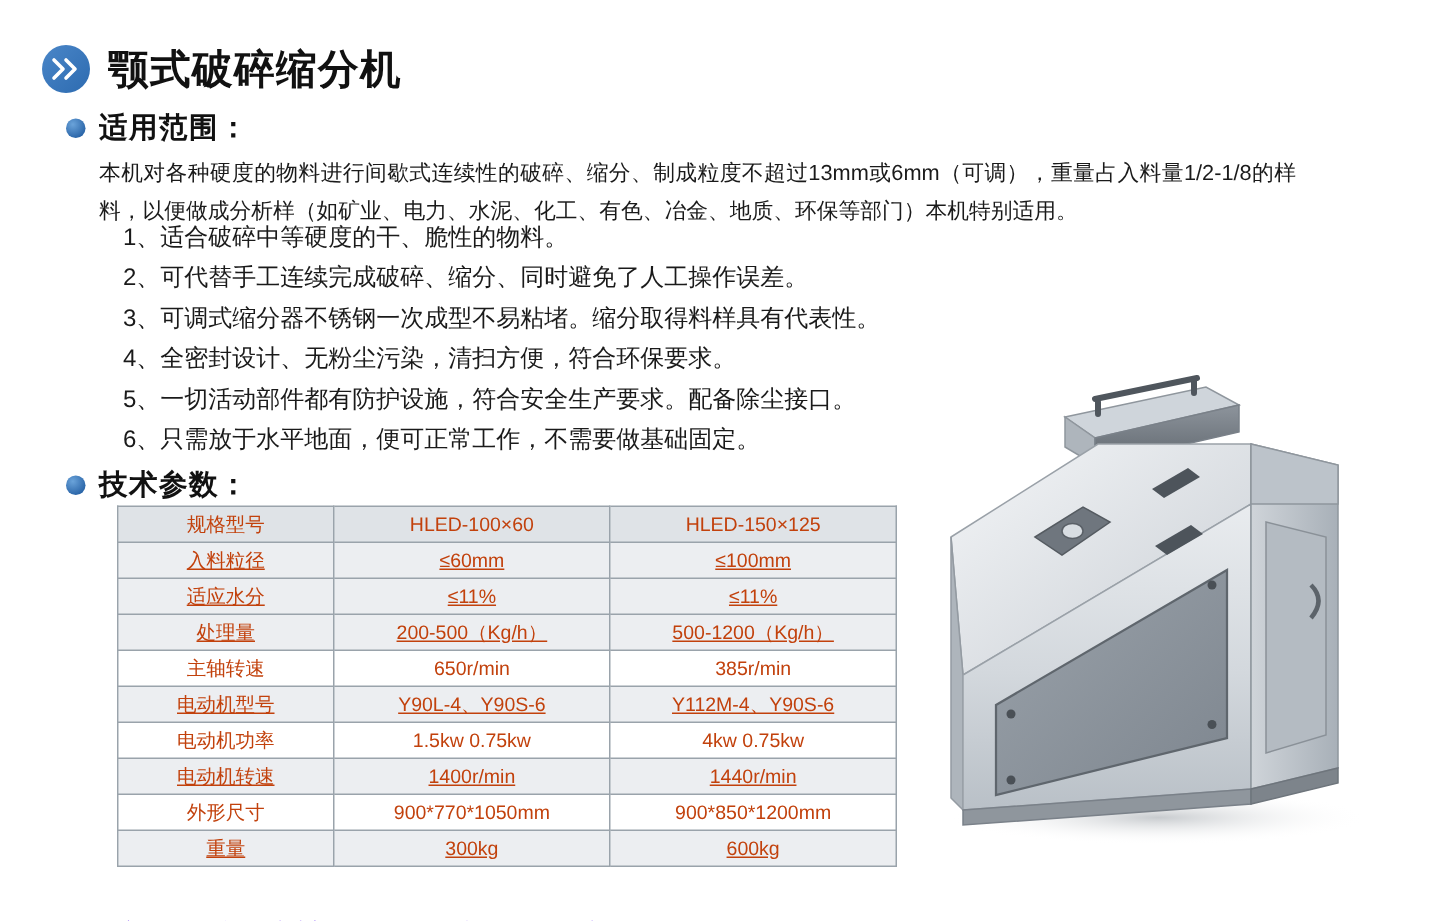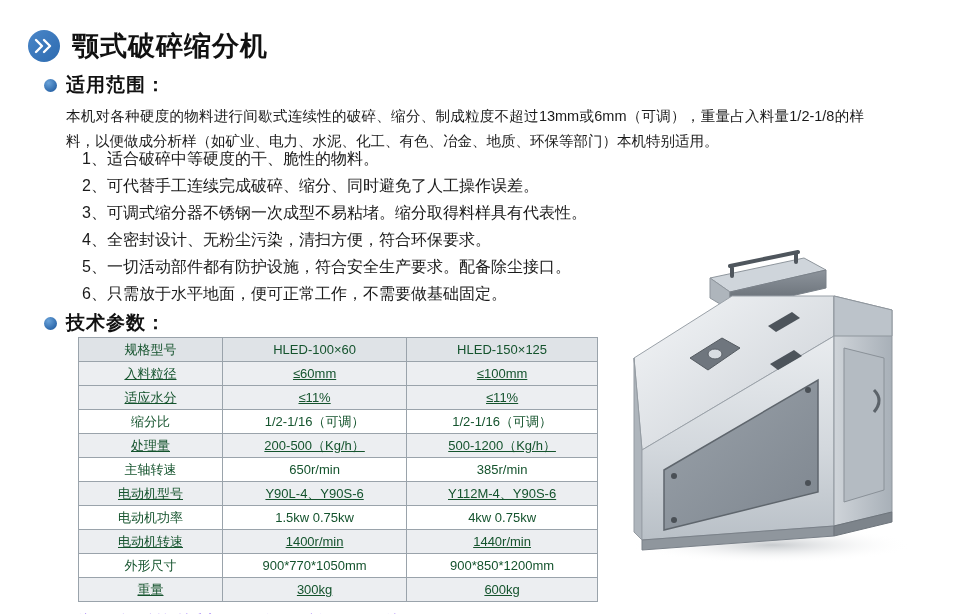--- a/index.html
+++ b/index.html
@@ -96,21 +96,21 @@
     top: 337px;
     width: 520px;
     border-collapse: collapse;
     font-size: 13px;
   }
   #spec-table td {
     border: 1px solid #9aa3ab;
     text-align: center;
     height: 21px;
     padding: 1px 4px;
-    color: #14532d;
+    color: #c2410c;
     white-space: nowrap;
   }
   #spec-table td.label { width: 135px; }
   #spec-table tr.head td {
     background: #dfe3e7;
     font-weight: normal;
   }
   #spec-table tr.alt td {
     background: #eceef1;
     text-decoration: underline;
@@ -181,25 +181,20 @@
     <tr class="alt">
       <td class="label">入料粒径</td>
       <td>≤60mm</td>
       <td>≤100mm</td>
     </tr>
     <tr class="alt">
       <td class="label">适应水分</td>
       <td>≤11%</td>
       <td>≤11%</td>
     </tr>
-    <tr>
-      <td class="label">缩分比</td>
-      <td>1/2-1/16（可调）</td>
-      <td>1/2-1/16（可调）</td>
-    </tr>
     <tr class="alt">
       <td class="label">处理量</td>
       <td>200-500（Kg/h）</td>
       <td>500-1200（Kg/h）</td>
     </tr>
     <tr>
       <td class="label">主轴转速</td>
       <td>650r/min</td>
       <td>385r/min</td>
     </tr>

